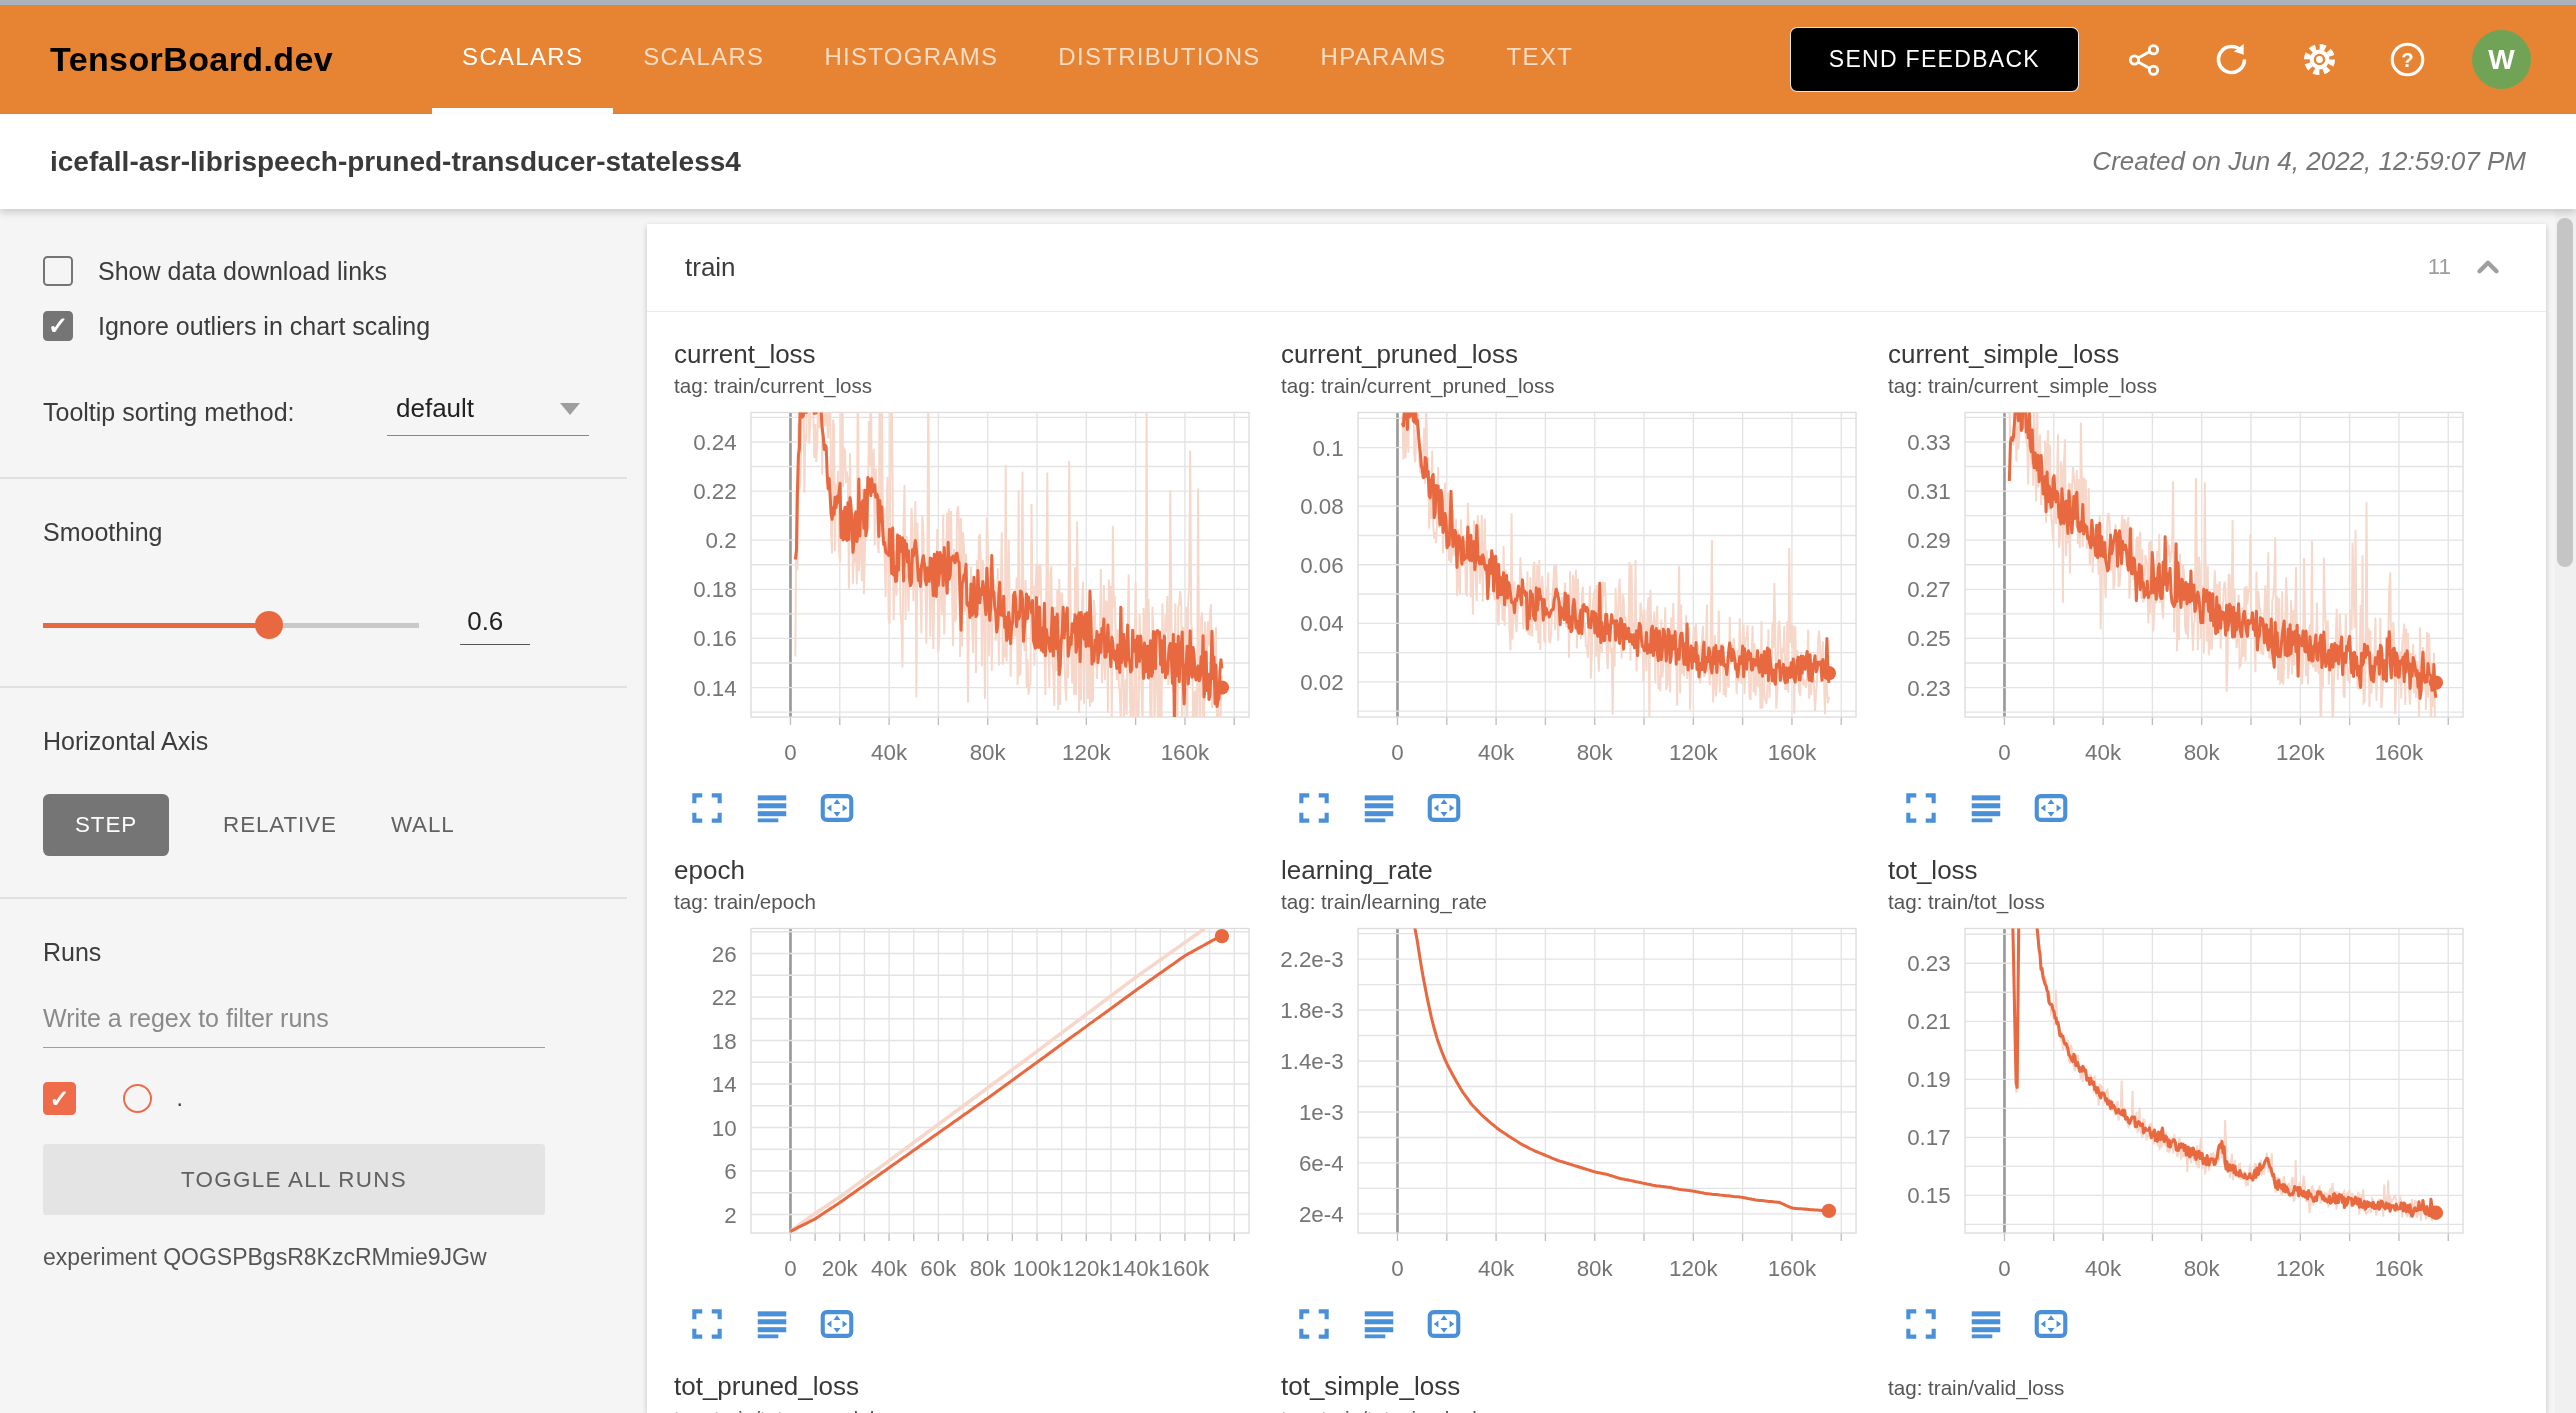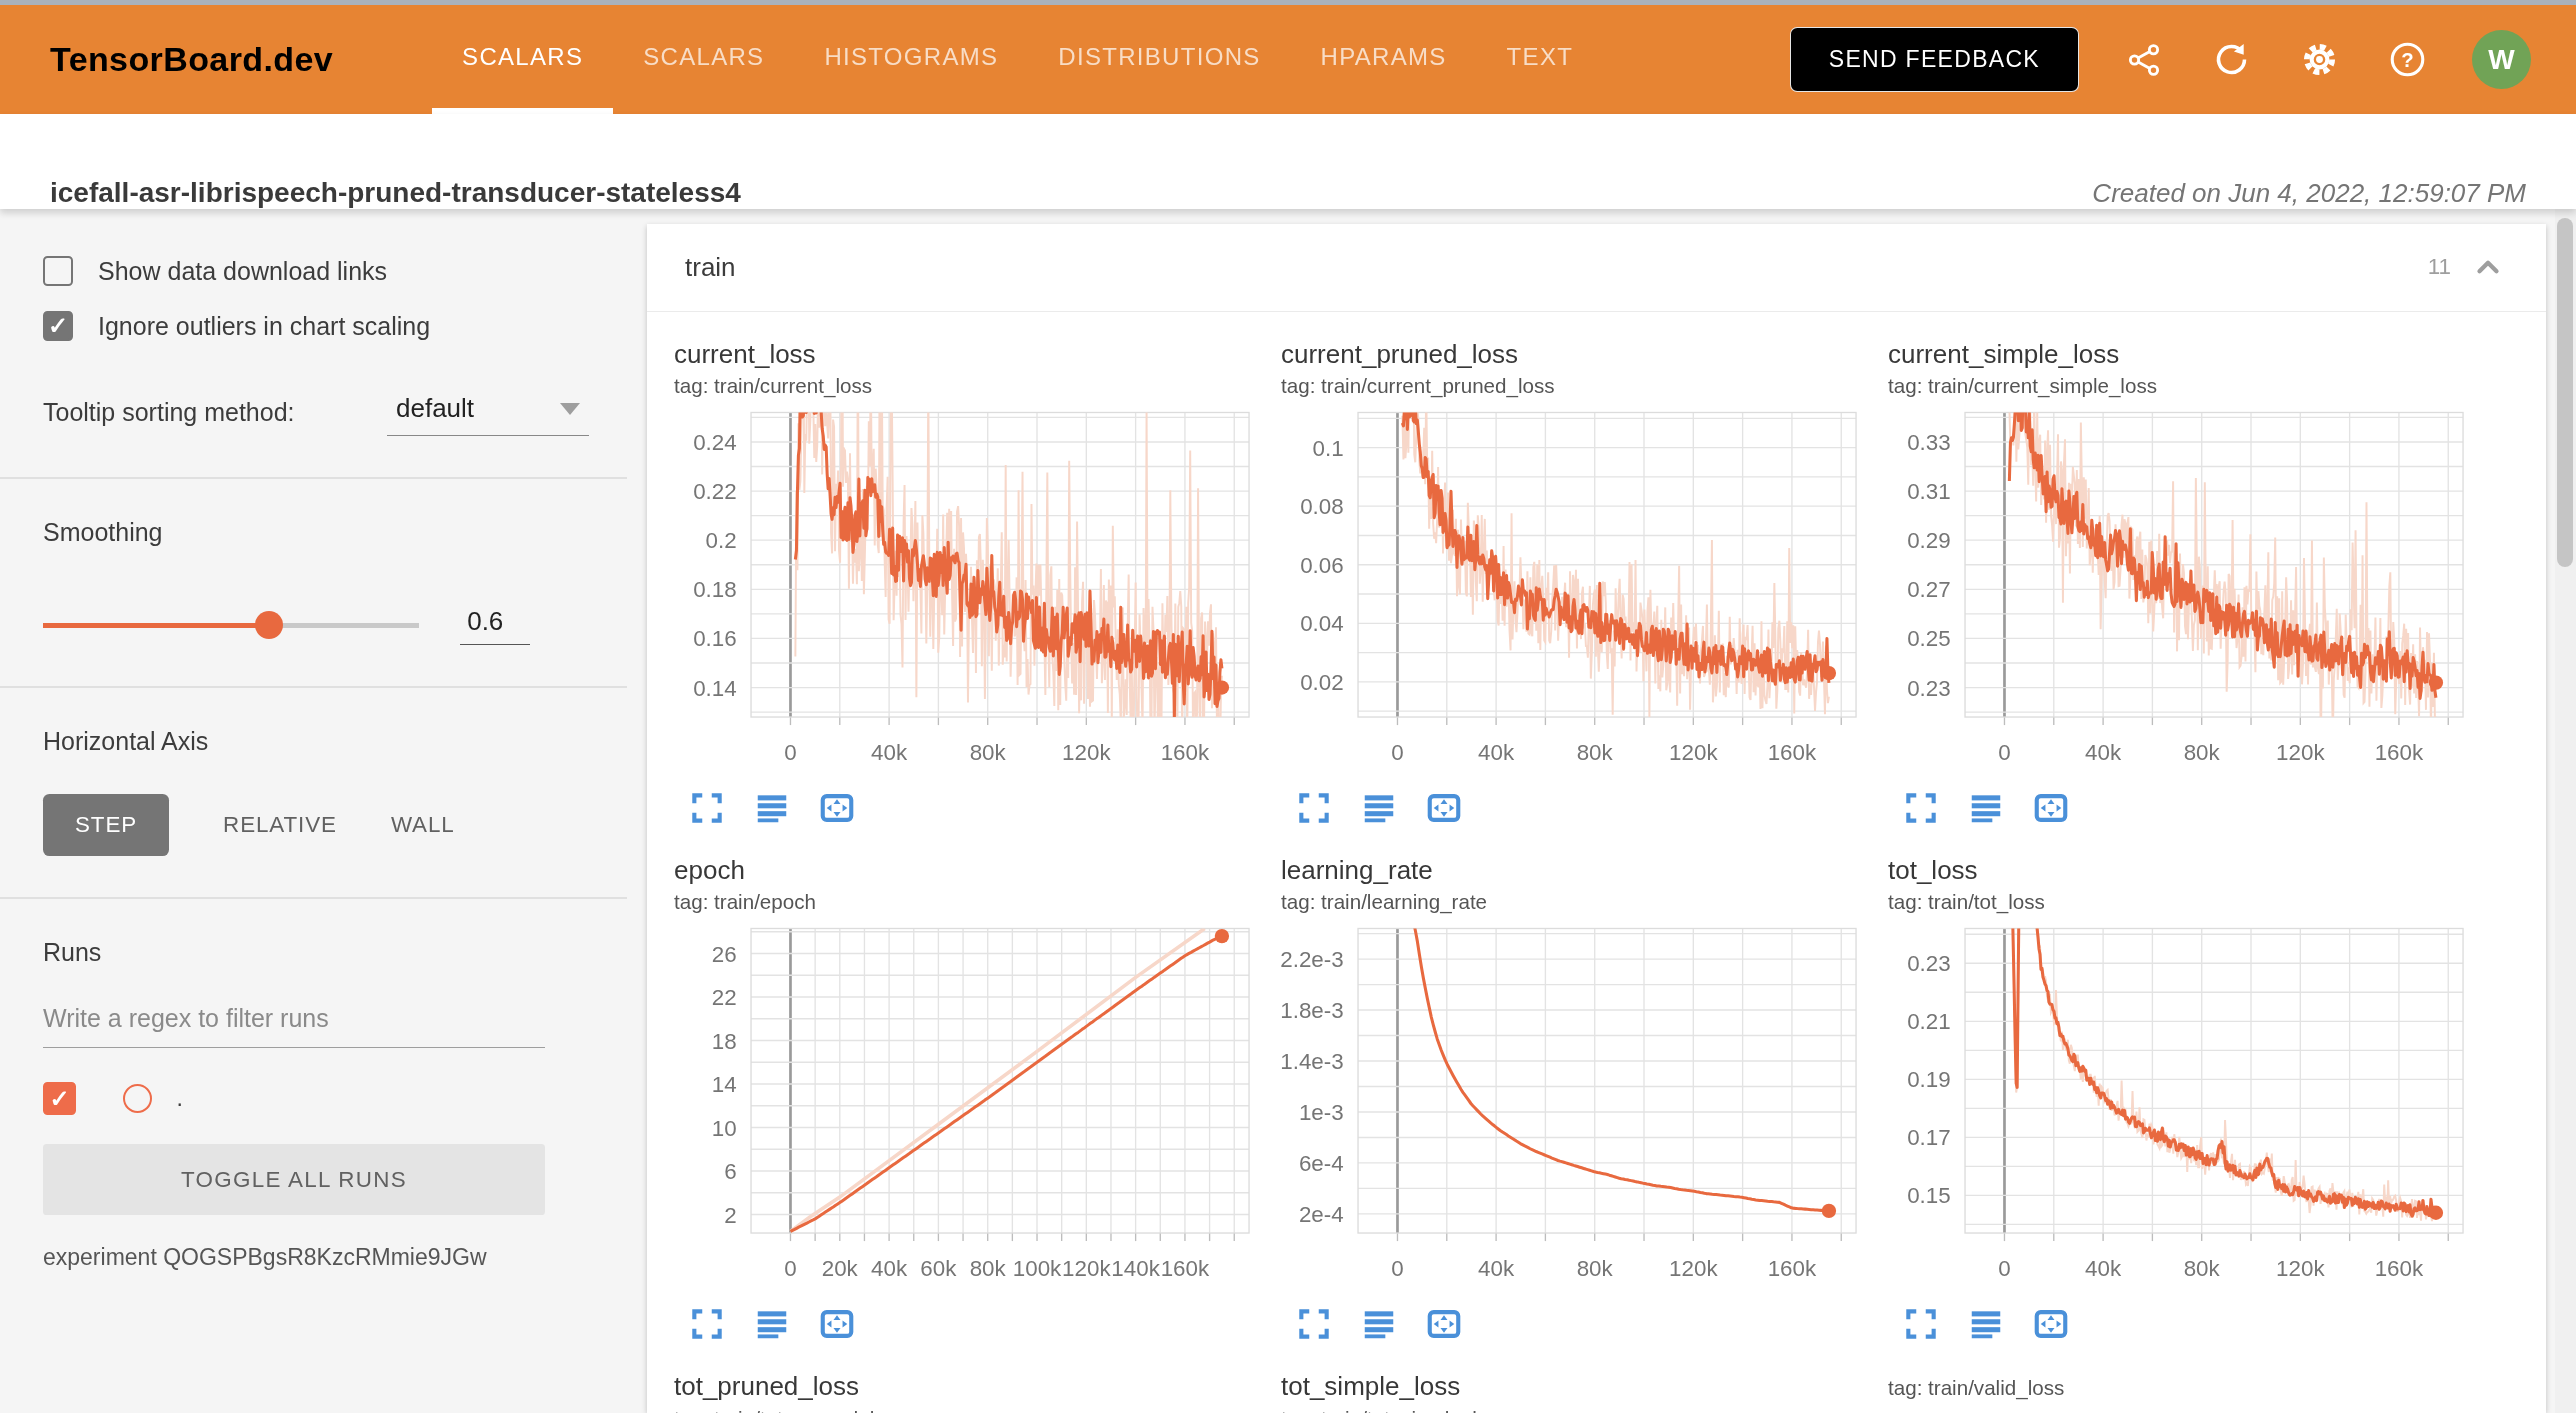--- a/index.html
+++ b/index.html
@@ -16,21 +16,21 @@
     font-size:24px; letter-spacing:1.3px; border-bottom:6.3px solid transparent; cursor:pointer; white-space:nowrap; }
   .tab.active { color:#fff; border-bottom-color:#fff; }
   .header-right { margin-left:auto; display:flex; align-items:center; gap:41px; padding-right:45px; }
   .feedback-btn { border:1.8px solid rgba(255,255,255,.9); background:#000000; color:#fff; font-size:23px;
     letter-spacing:1.3px; padding:18px 38px; border-radius:7.2px; cursor:pointer; white-space:nowrap; font-family:inherit; }
   .hicon { width:47px; height:47px; display:flex; align-items:center; justify-content:center; cursor:pointer; }
   .avatar { width:59px; height:59px; border-radius:50%; background:#71a356; color:#fff; display:flex;
     align-items:center; justify-content:center; font-size:28px; font-weight:bold; cursor:pointer; }
 
   
-  .exp-bar { height:95px; background:#fff; display:flex; align-items:flex-end; padding:0 50px;
+  .exp-bar { height:95px; background:#fff; display:flex; align-items:center; padding:0 50px;
     box-shadow:0 3.6px 7.2px rgba(0,0,0,.16); position:relative; z-index:5; }
   .exp-title { font-size:28px; font-weight:bold; color:#3a3a3a; }
   .exp-created { margin-left:auto; font-size:26px; font-style:italic; color:#757575; }
 
   
   .content { display:flex; height:1204px; position:relative; }
   .sidebar { width:627px; flex:none; padding:47px 38px 0 43px; }
   .main { flex:1; padding:14.3px 30px 0 20px; }
   .card { background:#fff; box-shadow:0 1.8px 5.4px rgba(0,0,0,.22); height:100%; overflow:hidden; }
 

